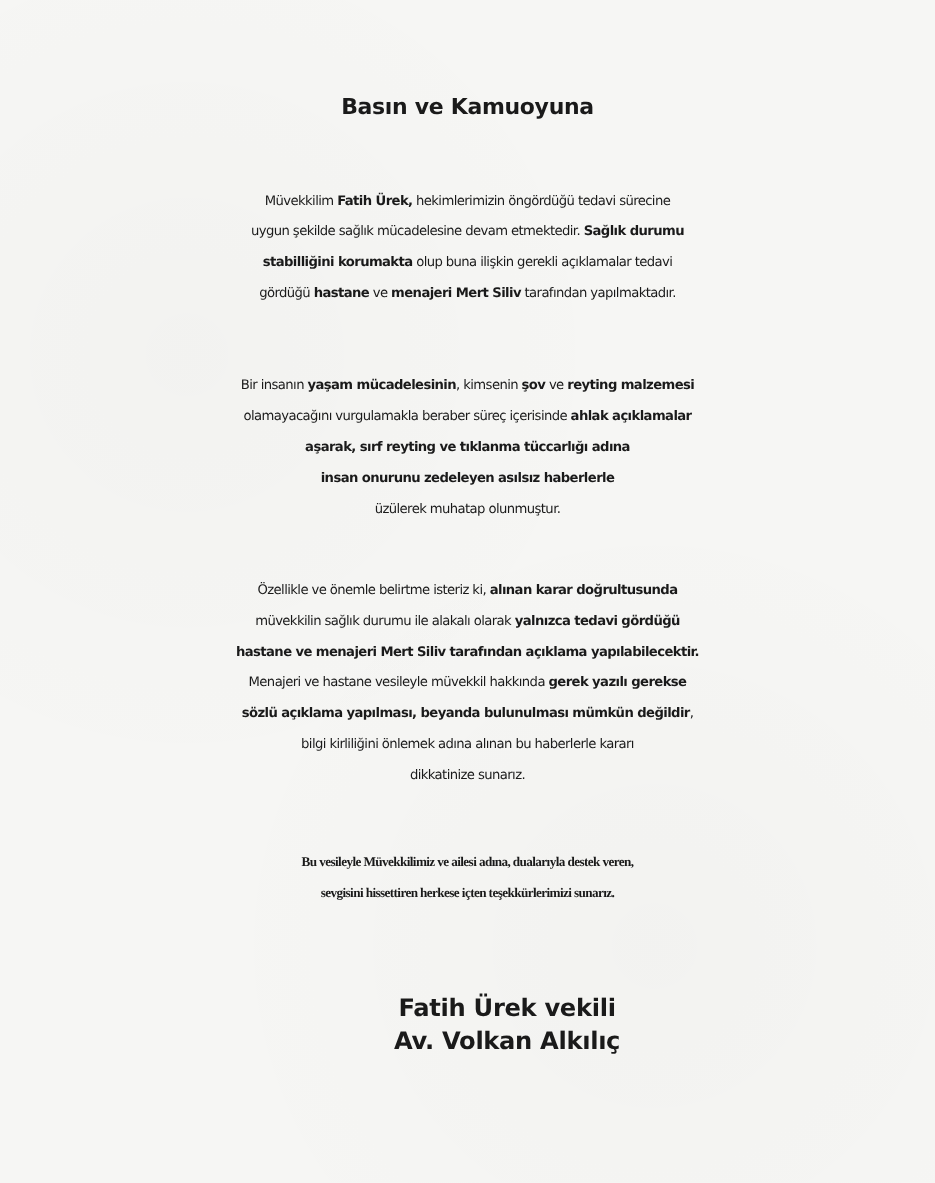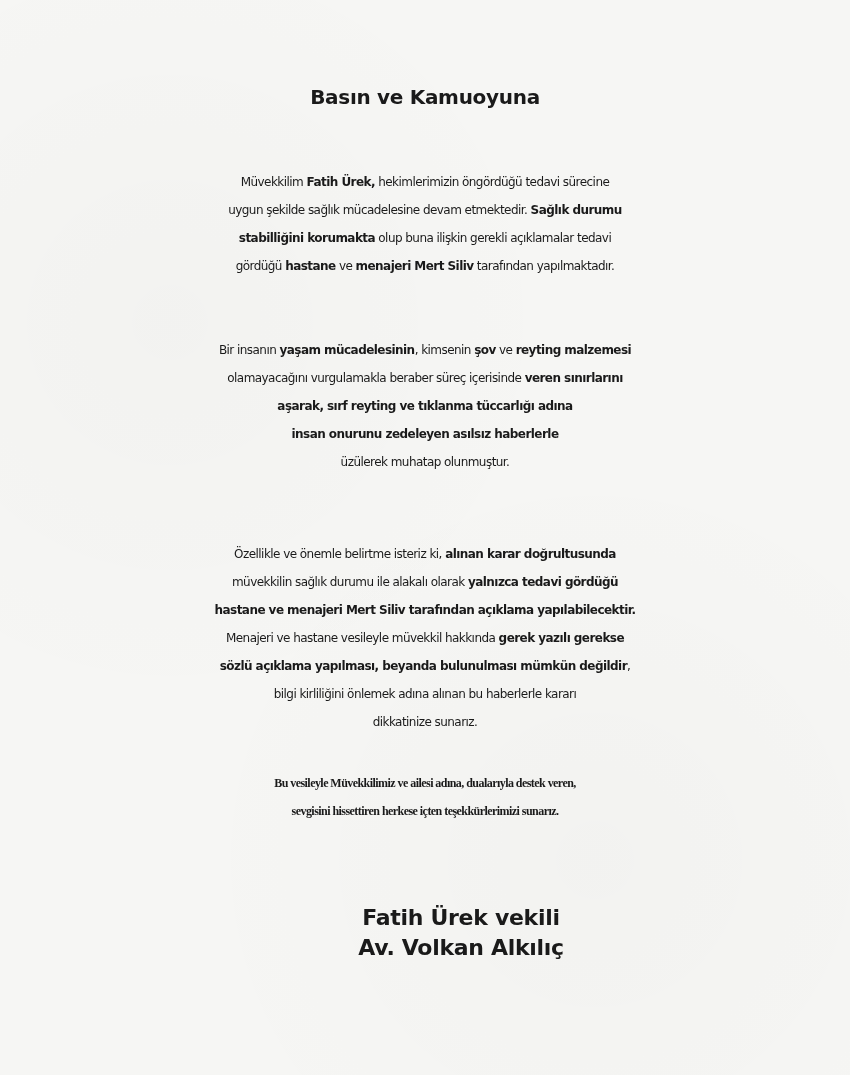--- a/index.html
+++ b/index.html
@@ -46,21 +46,21 @@
     }
     .para .line {
       display: block;
       white-space: nowrap;
     }
     .para b {
       font-weight: bold;
     }
     #p1 { top: 168px; }
     #p2 { top: 336px; }
-    #p3 { top: 540px; }
+    #p3 { top: 522px; }
     #p4 { top: 769px; font-weight: bold; font-family: Liberation Serif, serif; }
     .signature {
       position: absolute;
       top: 903px;
       left: 0;
       width: 850px;
       font-size: 22px;
       font-weight: bold;
       line-height: 30px;
       letter-spacing: -0.3px;
@@ -75,21 +75,21 @@
   <div class="title">Basın ve Kamuoyuna</div>
 
   <div class="para" id="p1">
       <span class="line"><span>Müvekkilim </span><b>Fatih Ürek,</b><span> hekimlerimizin öngördüğü tedavi sürecine</span></span>
       <span class="line"><span>uygun şekilde sağlık mücadelesine devam etmektedir. </span><b>Sağlık durumu</b></span>
       <span class="line"><b>stabilliğini korumakta</b><span> olup buna ilişkin gerekli açıklamalar tedavi</span></span>
       <span class="line"><span>gördüğü </span><b>hastane</b><span> ve </span><b>menajeri Mert Siliv</b><span> tarafından yapılmaktadır.</span></span>
     </div>
   <div class="para" id="p2">
       <span class="line"><span>Bir insanın </span><b>yaşam mücadelesinin</b><span>, kimsenin </span><b>şov</b><span> ve </span><b>reyting malzemesi</b></span>
-      <span class="line"><span>olamayacağını vurgulamakla beraber süreç içerisinde </span><b>veren sınırlarını</b></span>
+      <span class="line"><span>olamayacağını vurgulamakla beraber süreç içerisinde </span><b>ahlak açıklamalar</b></span>
       <span class="line"><b>aşarak, sırf reyting ve tıklanma tüccarlığı adına</b></span>
       <span class="line"><b>insan onurunu zedeleyen asılsız haberlerle</b></span>
       <span class="line"><span>üzülerek muhatap olunmuştur.</span></span>
     </div>
   <div class="para" id="p3">
       <span class="line"><span>Özellikle ve önemle belirtme isteriz ki, </span><b>alınan karar doğrultusunda</b></span>
       <span class="line"><span>müvekkilin sağlık durumu ile alakalı olarak </span><b>yalnızca tedavi gördüğü</b></span>
       <span class="line"><b>hastane ve menajeri Mert Siliv tarafından açıklama yapılabilecektir.</b></span>
       <span class="line"><span>Menajeri ve hastane vesileyle müvekkil hakkında </span><b>gerek yazılı gerekse</b></span>
       <span class="line"><b>sözlü açıklama yapılması, beyanda bulunulması mümkün değildir</b><span>,</span></span>

